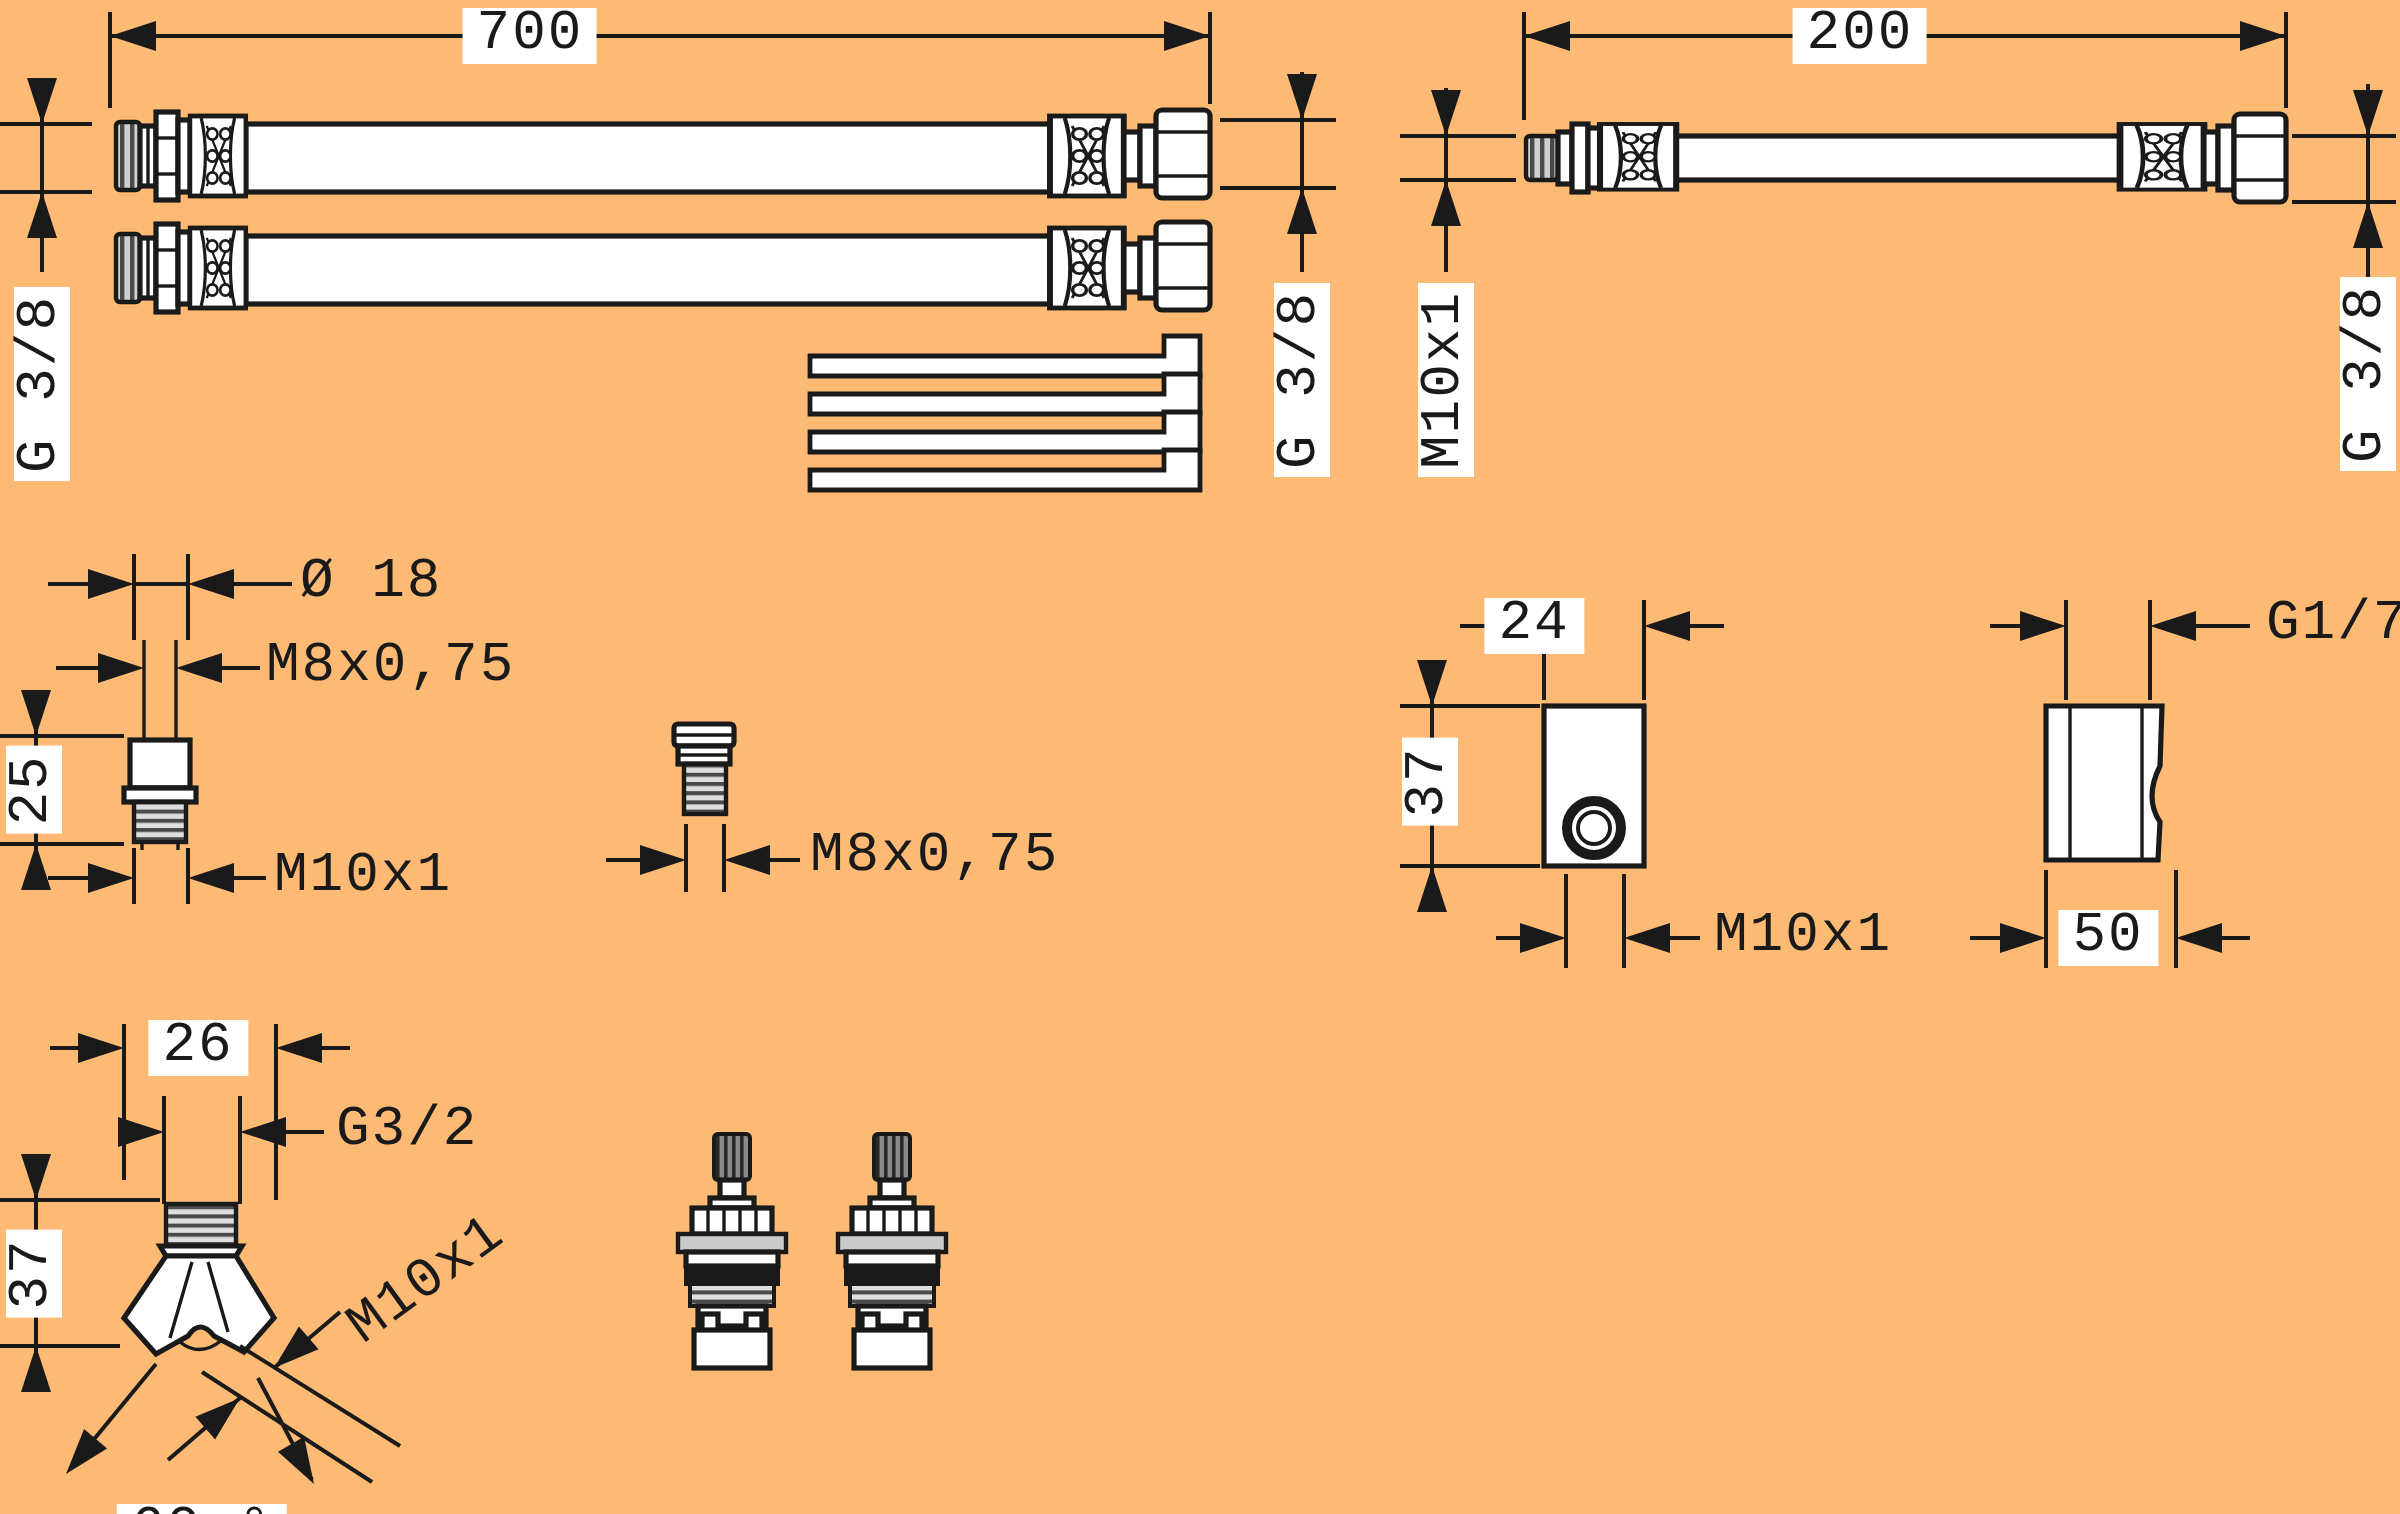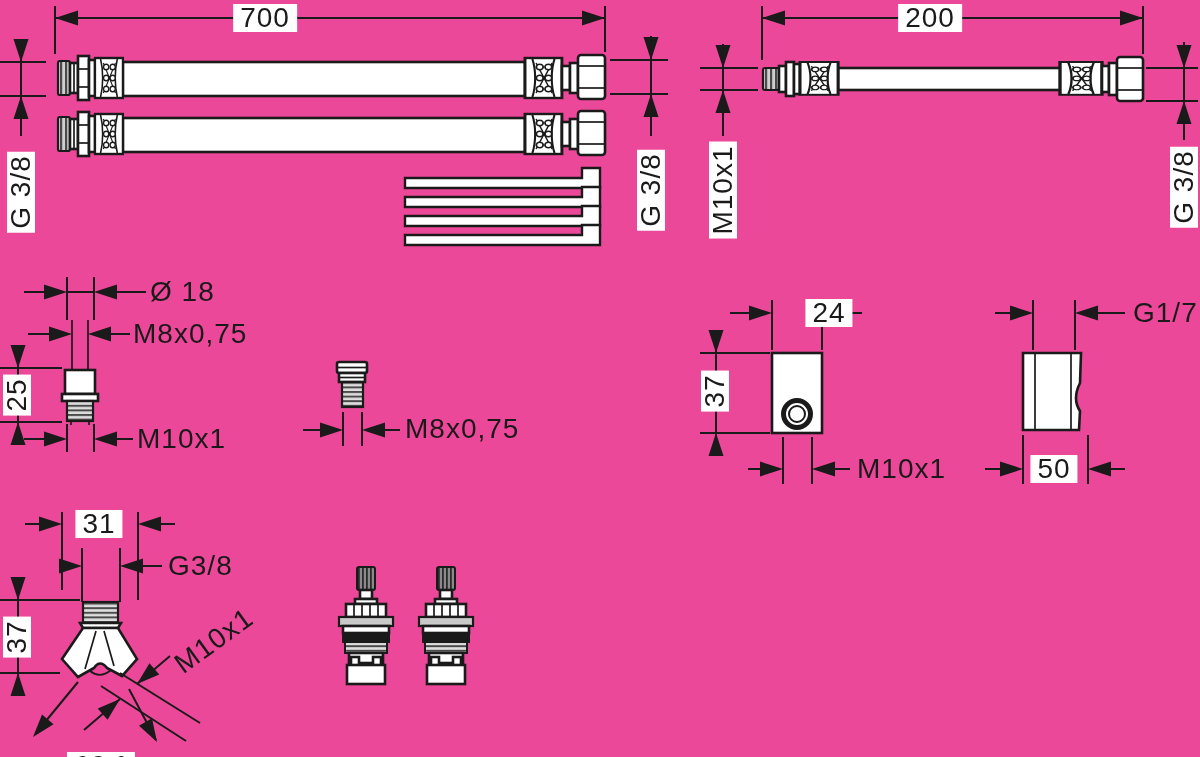--- a/index.html
+++ b/index.html
@@ -1,17 +1,17 @@
 <!DOCTYPE html>
 <html><head>
 <meta charset="utf-8">
 <style>
   html,body{margin:0;padding:0;background:#fff;}
-  #canvas{position:relative;width:1200px;height:757px;background:#ec4899;overflow:hidden;
-          font-family:Liberation Sans, sans-serif;}
+  #canvas{position:relative;width:1200px;height:757px;background:#fdba74;overflow:hidden;
+          font-family:Liberation Mono, monospace;}
   svg{position:absolute;left:0;top:0;}
   .lbl{position:absolute;font-size:28px;color:#1a1a1a;white-space:nowrap;letter-spacing:1px;line-height:1;}
   .ctr{transform:translate(-50%,-50%);background:#fff;padding:0 7px;}
   .rot{transform:translate(-50%,-50%) rotate(-90deg);background:#fff;padding:0 4px;}
   .lft{transform:translate(0,-50%);}
   .diag{transform:translate(-50%,-50%) rotate(-36deg);}
   
   .dim{stroke:#1a1a1a;stroke-width:2;fill:none;}
   .out{stroke:#1a1a1a;stroke-width:2.6;fill:#fff;}
   .inn{stroke:#1a1a1a;stroke-width:1.7;fill:none;}
@@ -331,26 +331,26 @@
 <div class="lbl rot" style="left:723px;top:190px">M10x1</div>
 <div class="lbl rot" style="left:1184px;top:187px">G 3/8</div>
 
 <div class="lbl lft" style="left:150px;top:292px">Ø 18</div>
 <div class="lbl lft" style="left:133px;top:334px">M8x0,75</div>
 <div class="lbl rot" style="left:17px;top:395px">25</div>
 <div class="lbl lft" style="left:137px;top:439px">M10x1</div>
 
 <div class="lbl lft" style="left:405px;top:429px">M8x0,75</div>
 
-<div class="lbl ctr" style="left:829px;top:313px">24</div>
+<div class="lbl ctr" style="left:767px;top:313px">24</div>
 <div class="lbl rot" style="left:715px;top:391px">37</div>
 <div class="lbl lft" style="left:857px;top:469px">M10x1</div>
 
 <div class="lbl lft" style="left:1133px;top:313px">G1/7</div>
 <div class="lbl ctr" style="left:1054px;top:469px">50</div>
 
-<div class="lbl ctr" style="left:99px;top:524px">31</div>
-<div class="lbl lft" style="left:168px;top:566px">G3/8</div>
+<div class="lbl ctr" style="left:99px;top:524px">26</div>
+<div class="lbl lft" style="left:168px;top:566px">G3/2</div>
 <div class="lbl rot" style="left:17px;top:637px">37</div>
 <div class="lbl diag" style="left:214px;top:641px">M10x1</div>
 <div class="lbl ctr" style="left:101px;top:766px">60 °</div>
 
 </div>
 
 </body></html>

